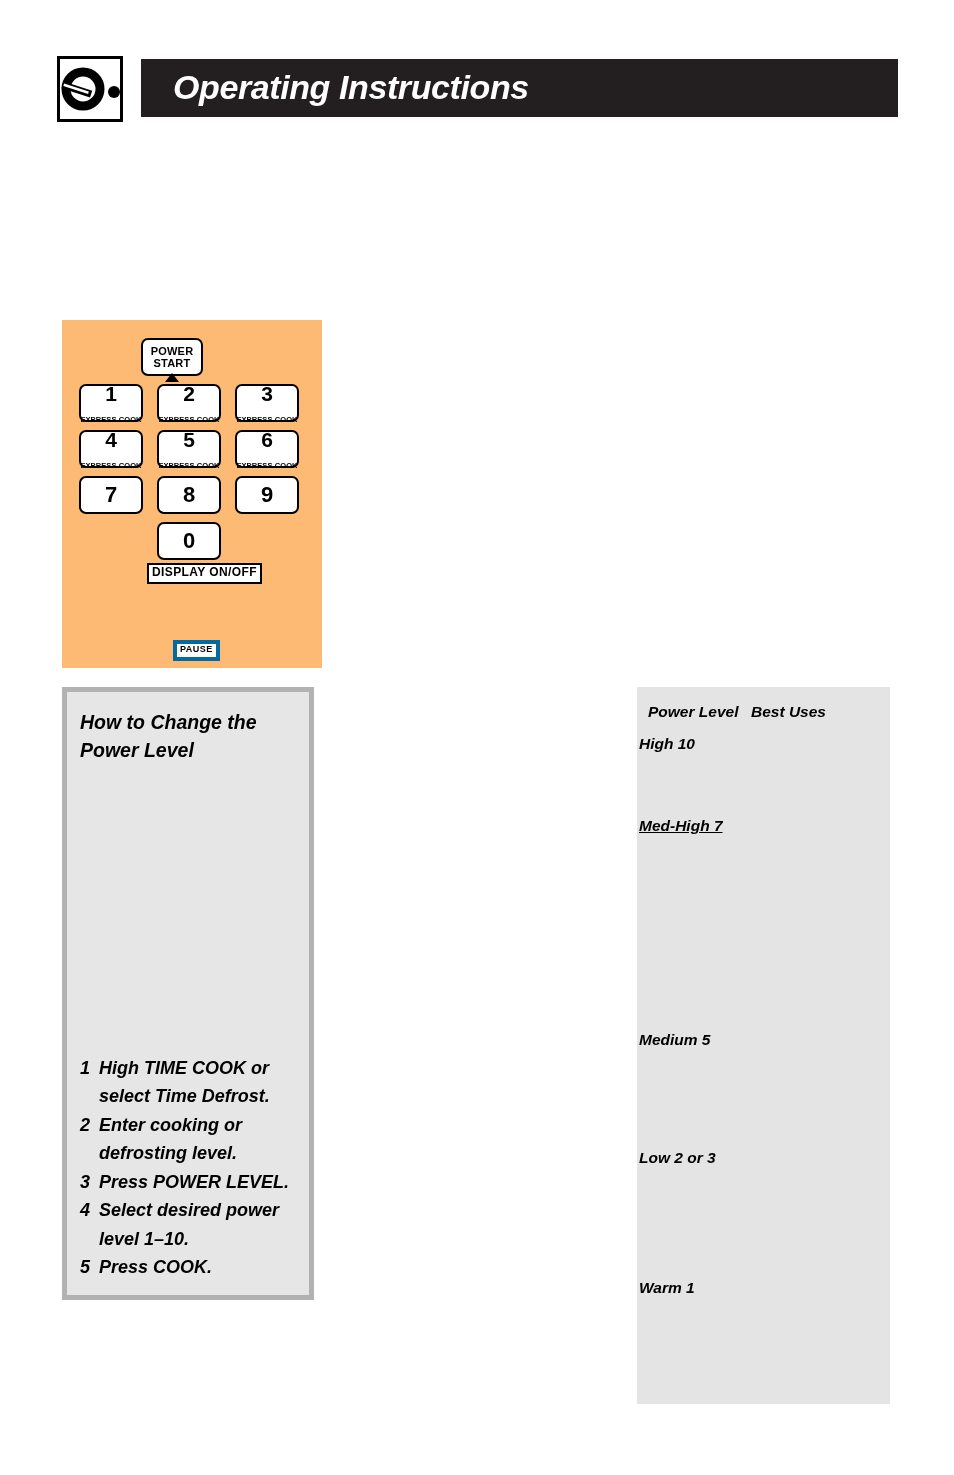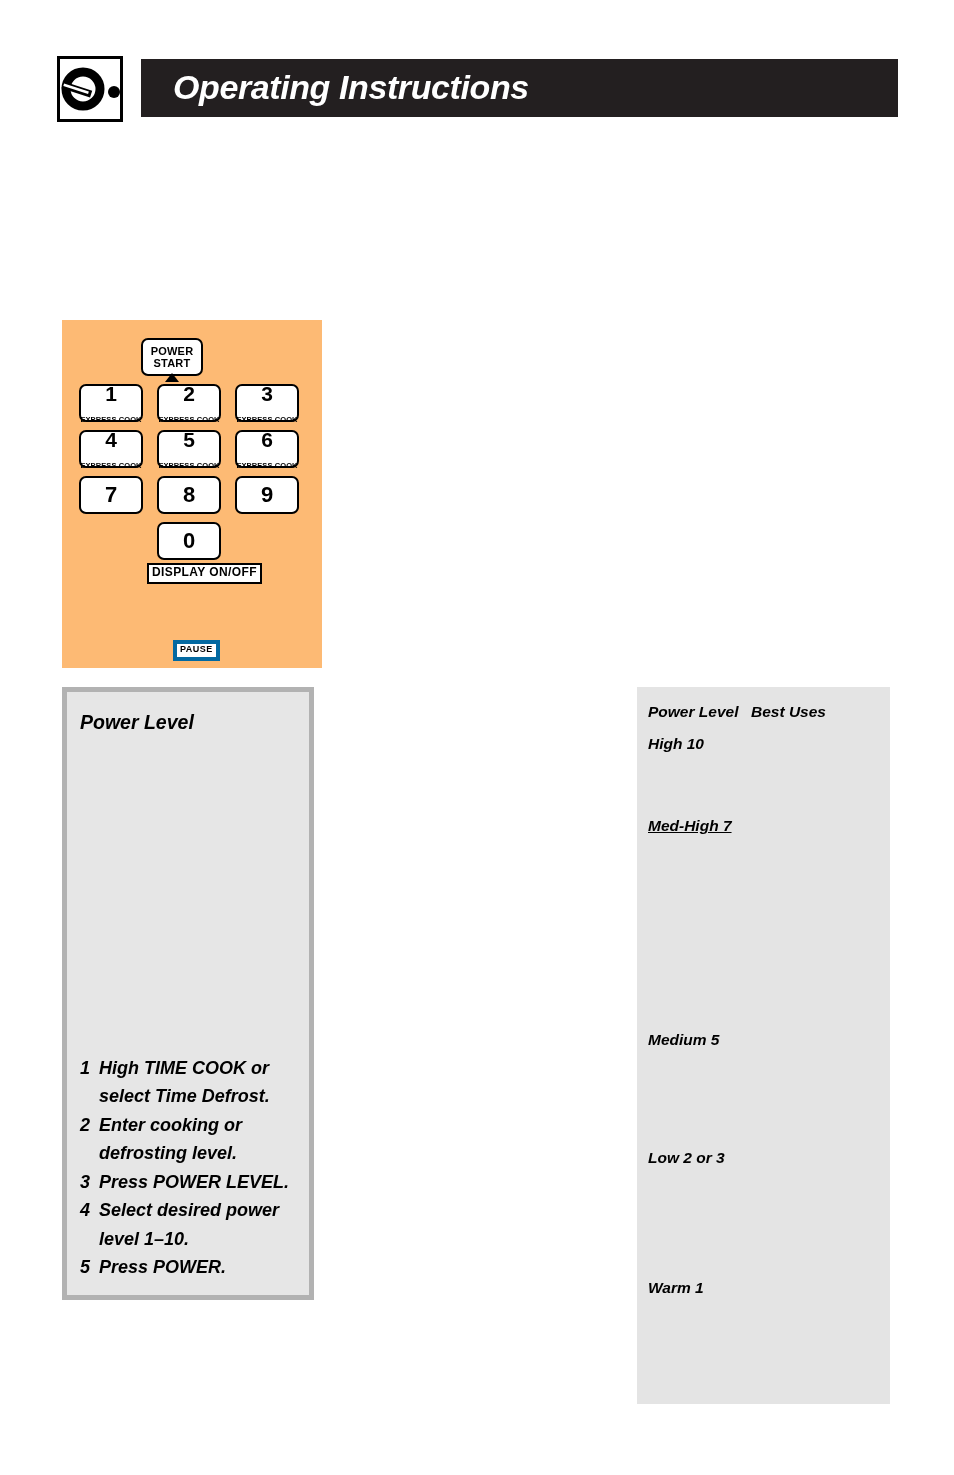--- a/index.html
+++ b/index.html
@@ -245,21 +245,21 @@
     font-weight: bold;
     font-style: italic;
     color: #000000;
     white-space: nowrap;
     font-stretch: condensed;
   }
   #pt-head-level { width: 103px; }
   #pt-head-uses  { }
   .pt-row {
     position: absolute;
-    left: 11px;
+    left: 2px;
     width: 232px;
     display: flex;
     align-items: flex-end;
   }
   .pt-level {
     width: 103px;
     flex: 0 0 103px;
     font-size: 15.5px;
     font-weight: bold;
     font-style: italic;
@@ -345,20 +345,21 @@
 
   <div id="display-on-off">DISPLAY ON/OFF</div>
 
   <div id="pause-label">PAUSE</div>
 
 </div>
 
 <div id="instruction-panel">
 
   <div id="instruction-heading">
+    <div>How to Change the</div>
     <div>Power Level</div>
   </div>
 
   <div id="instruction-steps">
     <div class="step-row">
       <div class="step-num">1</div>
       <div class="step-text">High TIME COOK or select Time Defrost.</div>
     </div>
     <div class="step-row">
       <div class="step-num">2</div>
@@ -367,21 +368,21 @@
     <div class="step-row">
       <div class="step-num">3</div>
       <div class="step-text">Press POWER LEVEL.</div>
     </div>
     <div class="step-row">
       <div class="step-num">4</div>
       <div class="step-text">Select desired power level 1–10.</div>
     </div>
     <div class="step-row">
       <div class="step-num">5</div>
-      <div class="step-text">Press POWER.</div>
+      <div class="step-text">Press COOK.</div>
     </div>
   </div>
 
 </div>
 
 <div id="power-table">
 
   <div id="power-table-header">
     <div id="pt-head-level">Power Level</div>
     <div id="pt-head-uses">Best Uses</div>

